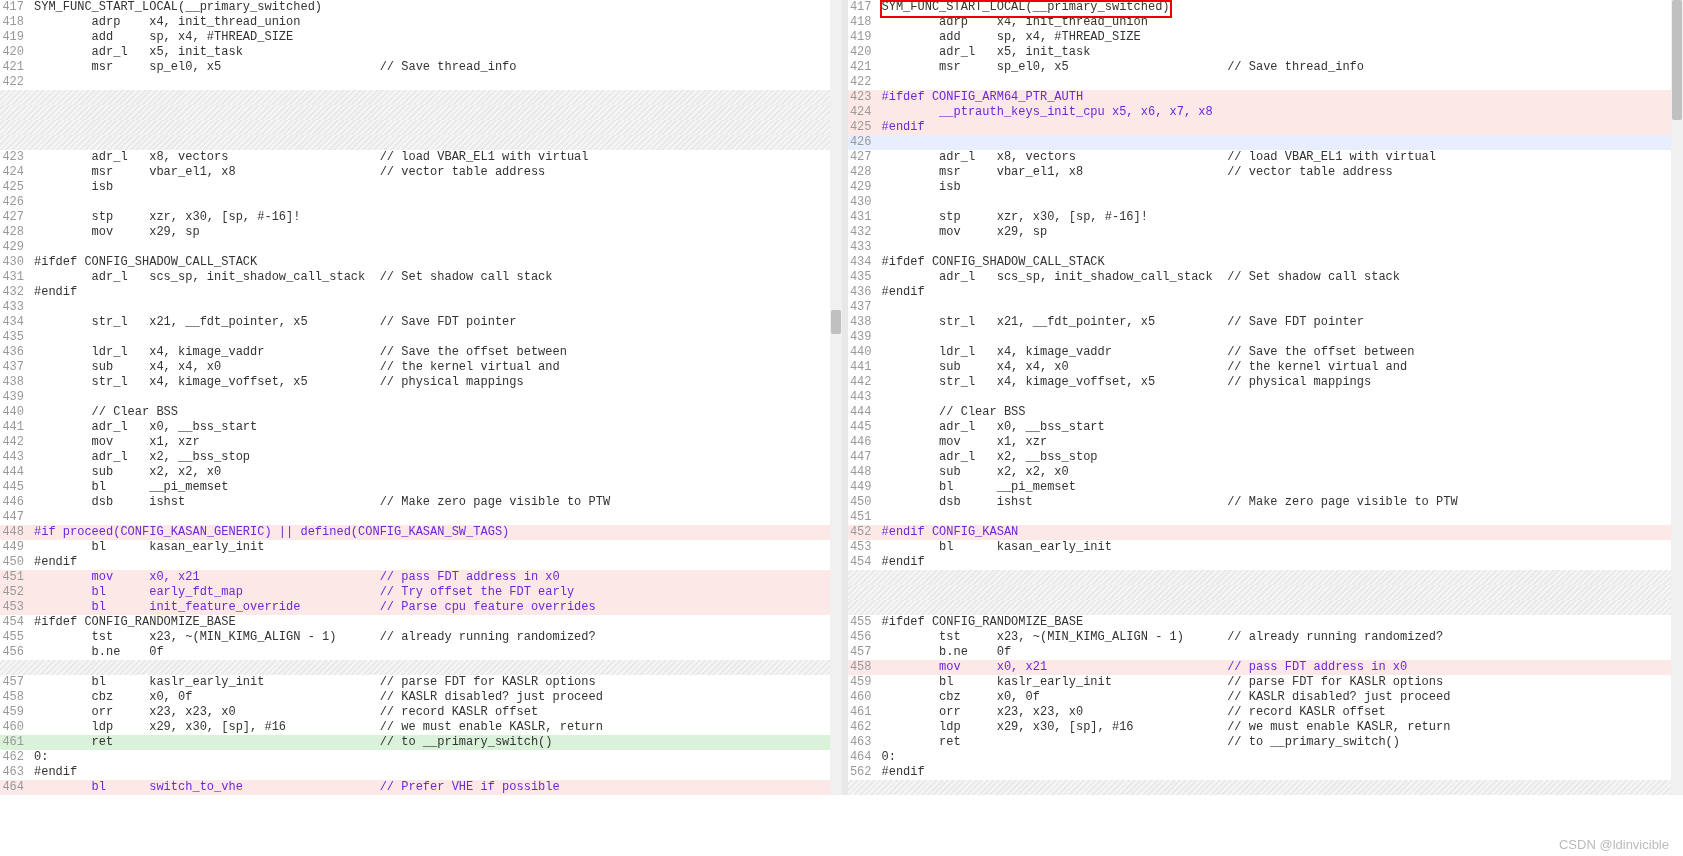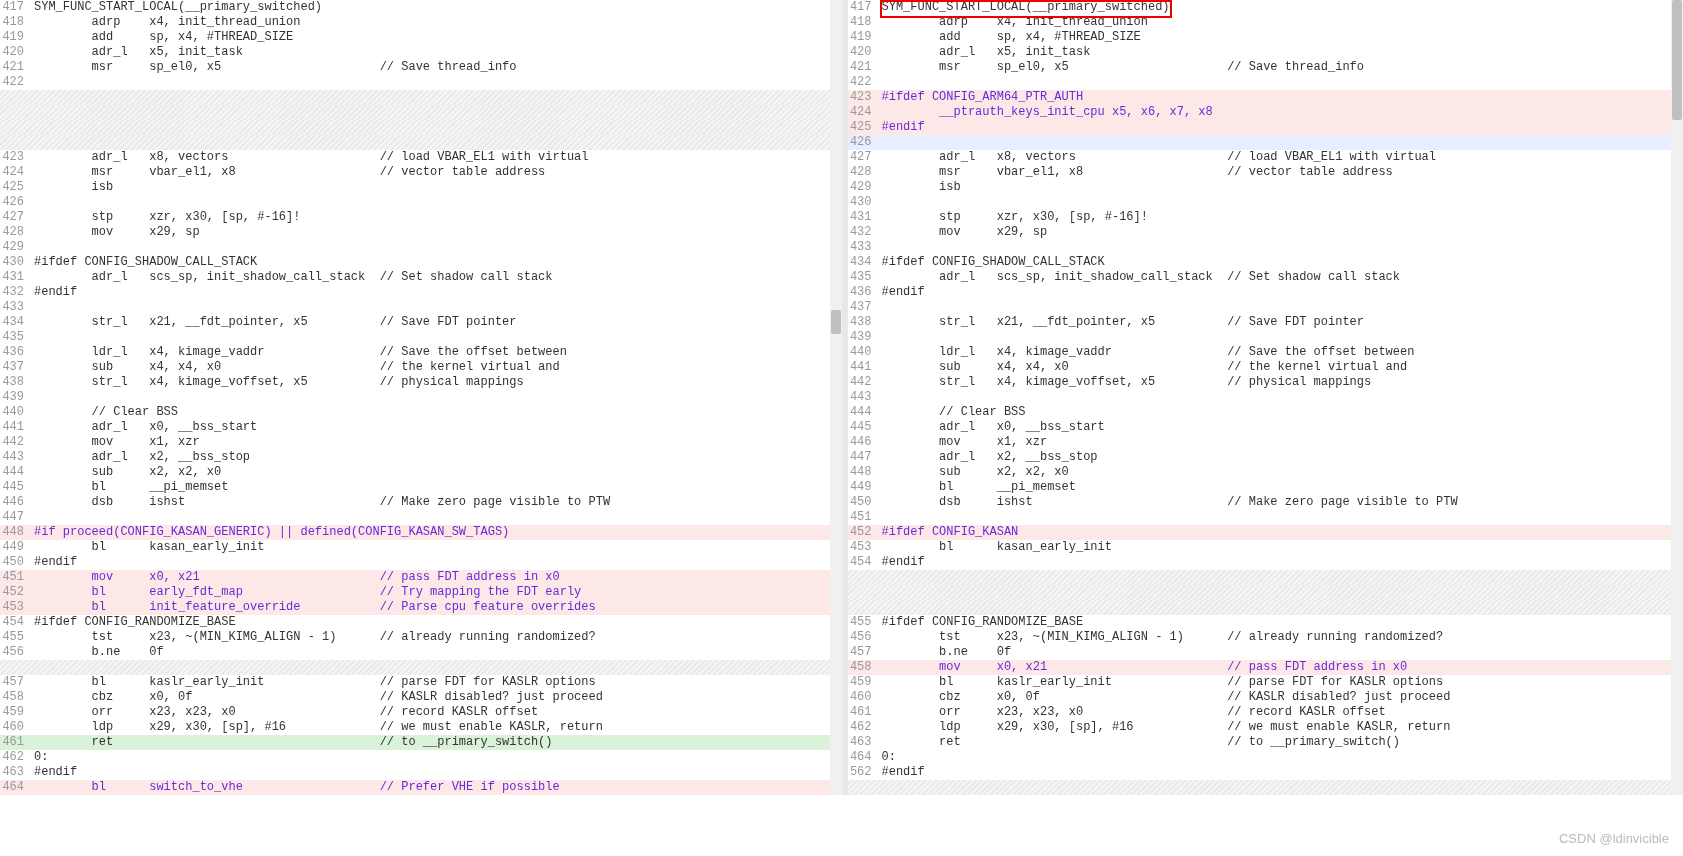--- a/index.html
+++ b/index.html
@@ -11,21 +11,21 @@
 .row{display:flex;height:15px;line-height:15px;white-space:pre}
 .ln{width:32px;text-align:right;color:#999;padding-right:8px;flex-shrink:0;user-select:none}
 .code{flex:1;padding-left:2px}
 .hatch{background:repeating-linear-gradient(135deg,#f5f5f5 0,#f5f5f5 2px,#eaeaea 2px,#eaeaea 4px)}
 .row.red{background:#fde8e8}
 .row.red .code{color:#6d28d9}
 .row.green{background:#d9f2d9}
 .row.blue{background:#e6eeff}
 .plain{color:#333}
 .boxred{position:absolute;border:2px solid #e00;pointer-events:none}
-.watermark{position:fixed;right:14px;bottom:10px;color:#bbb;font-family:Arial,sans-serif;font-size:13px}
+.watermark{position:fixed;right:14px;bottom:4px;color:#bbb;font-family:Arial,sans-serif;font-size:13px}
 </style>
 </head>
 <body>
 
 <div class="pane pane-left" id="pane-left">
     <div class="row"><span class="ln">417</span><span class="code plain">SYM_FUNC_START_LOCAL(__primary_switched)</span></div>
     <div class="row"><span class="ln">418</span><span class="code plain">        adrp    x4, init_thread_union</span></div>
     <div class="row"><span class="ln">419</span><span class="code plain">        add     sp, x4, #THREAD_SIZE</span></div>
     <div class="row"><span class="ln">420</span><span class="code plain">        adr_l   x5, init_task</span></div>
     <div class="row"><span class="ln">421</span><span class="code plain">        msr     sp_el0, x5                      // Save thread_info</span></div>
@@ -56,21 +56,21 @@
     <div class="row"><span class="ln">442</span><span class="code plain">        mov     x1, xzr</span></div>
     <div class="row"><span class="ln">443</span><span class="code plain">        adr_l   x2, __bss_stop</span></div>
     <div class="row"><span class="ln">444</span><span class="code plain">        sub     x2, x2, x0</span></div>
     <div class="row"><span class="ln">445</span><span class="code plain">        bl      __pi_memset</span></div>
     <div class="row"><span class="ln">446</span><span class="code plain">        dsb     ishst                           // Make zero page visible to PTW</span></div>
     <div class="row"><span class="ln">447</span><span class="code plain"></span></div>
     <div class="row red"><span class="ln">448</span><span class="code">#if proceed(CONFIG_KASAN_GENERIC) || defined(CONFIG_KASAN_SW_TAGS)</span></div>
     <div class="row"><span class="ln">449</span><span class="code plain">        bl      kasan_early_init</span></div>
     <div class="row"><span class="ln">450</span><span class="code plain">#endif</span></div>
     <div class="row red"><span class="ln">451</span><span class="code">        mov     x0, x21                         // pass FDT address in x0</span></div>
-    <div class="row red"><span class="ln">452</span><span class="code">        bl      early_fdt_map                   // Try mapping the FDT early</span></div>
+    <div class="row red"><span class="ln">452</span><span class="code">        bl      early_fdt_map                   // Try offset the FDT early</span></div>
     <div class="row red"><span class="ln">453</span><span class="code">        bl      init_feature_override           // Parse cpu feature overrides</span></div>
     <div class="row"><span class="ln">454</span><span class="code plain">#ifdef CONFIG_RANDOMIZE_BASE</span></div>
     <div class="row"><span class="ln">455</span><span class="code plain">        tst     x23, ~(MIN_KIMG_ALIGN - 1)      // already running randomized?</span></div>
     <div class="row"><span class="ln">456</span><span class="code plain">        b.ne    0f</span></div>
     <div class="row hatch"><span class="ln"></span><span class="code plain"></span></div>
     <div class="row"><span class="ln">457</span><span class="code plain">        bl      kaslr_early_init                // parse FDT for KASLR options</span></div>
     <div class="row"><span class="ln">458</span><span class="code plain">        cbz     x0, 0f                          // KASLR disabled? just proceed</span></div>
     <div class="row"><span class="ln">459</span><span class="code plain">        orr     x23, x23, x0                    // record KASLR offset</span></div>
     <div class="row"><span class="ln">460</span><span class="code plain">        ldp     x29, x30, [sp], #16             // we must enable KASLR, return</span></div>
     <div class="row green"><span class="ln">461</span><span class="code plain">        ret                                     // to __primary_switch()</span></div>
@@ -110,21 +110,21 @@
     <div class="row"><span class="ln">442</span><span class="code plain">        str_l   x4, kimage_voffset, x5          // physical mappings</span></div>
     <div class="row"><span class="ln">443</span><span class="code plain"></span></div>
     <div class="row"><span class="ln">444</span><span class="code plain">        // Clear BSS</span></div>
     <div class="row"><span class="ln">445</span><span class="code plain">        adr_l   x0, __bss_start</span></div>
     <div class="row"><span class="ln">446</span><span class="code plain">        mov     x1, xzr</span></div>
     <div class="row"><span class="ln">447</span><span class="code plain">        adr_l   x2, __bss_stop</span></div>
     <div class="row"><span class="ln">448</span><span class="code plain">        sub     x2, x2, x0</span></div>
     <div class="row"><span class="ln">449</span><span class="code plain">        bl      __pi_memset</span></div>
     <div class="row"><span class="ln">450</span><span class="code plain">        dsb     ishst                           // Make zero page visible to PTW</span></div>
     <div class="row"><span class="ln">451</span><span class="code plain"></span></div>
-    <div class="row red"><span class="ln">452</span><span class="code">#ifdef CONFIG_KASAN</span></div>
+    <div class="row red"><span class="ln">452</span><span class="code">#endif CONFIG_KASAN</span></div>
     <div class="row"><span class="ln">453</span><span class="code plain">        bl      kasan_early_init</span></div>
     <div class="row"><span class="ln">454</span><span class="code plain">#endif</span></div>
     <div class="row hatch"><span class="ln"></span><span class="code plain"></span></div>
     <div class="row hatch"><span class="ln"></span><span class="code plain"></span></div>
     <div class="row hatch"><span class="ln"></span><span class="code plain"></span></div>
     <div class="row"><span class="ln">455</span><span class="code plain">#ifdef CONFIG_RANDOMIZE_BASE</span></div>
     <div class="row"><span class="ln">456</span><span class="code plain">        tst     x23, ~(MIN_KIMG_ALIGN - 1)      // already running randomized?</span></div>
     <div class="row"><span class="ln">457</span><span class="code plain">        b.ne    0f</span></div>
     <div class="row red"><span class="ln">458</span><span class="code">        mov     x0, x21                         // pass FDT address in x0</span></div>
     <div class="row"><span class="ln">459</span><span class="code plain">        bl      kaslr_early_init                // parse FDT for KASLR options</span></div>

